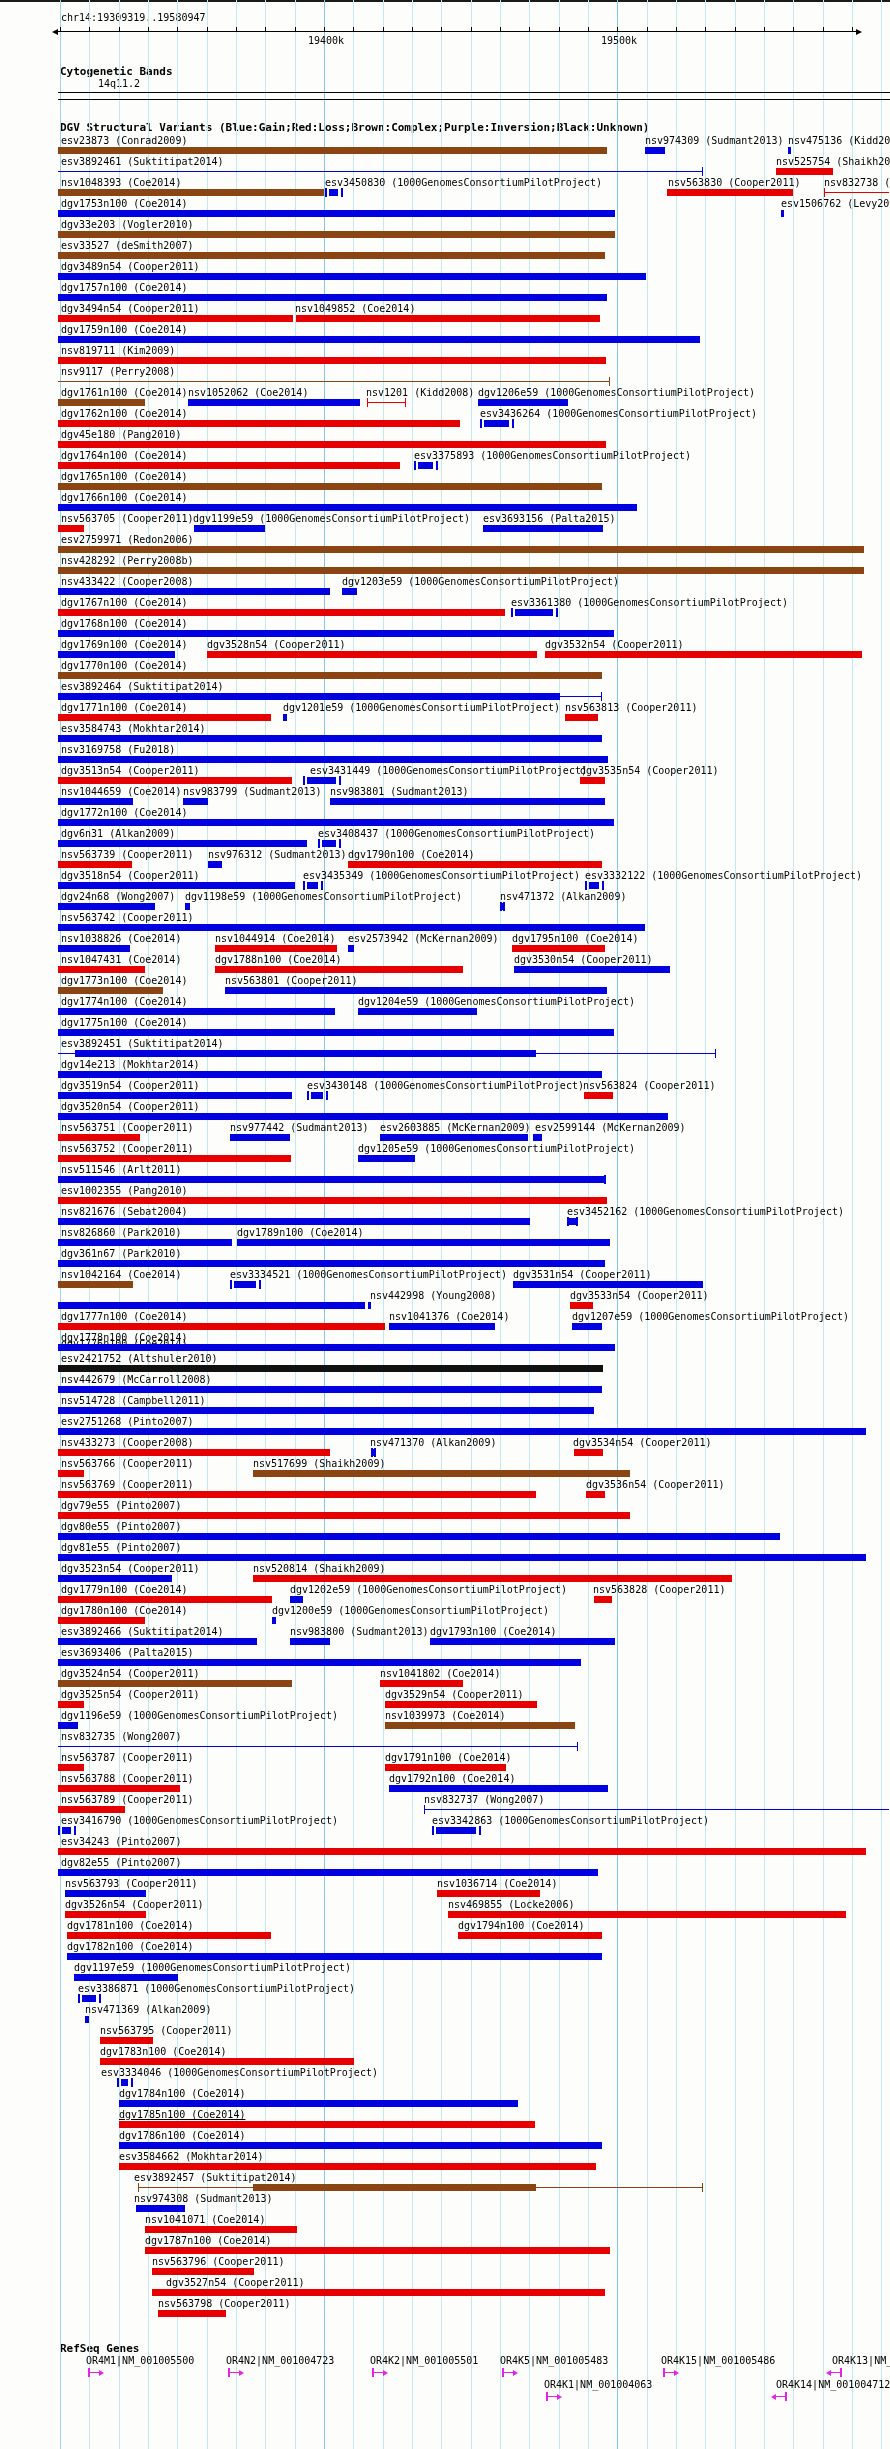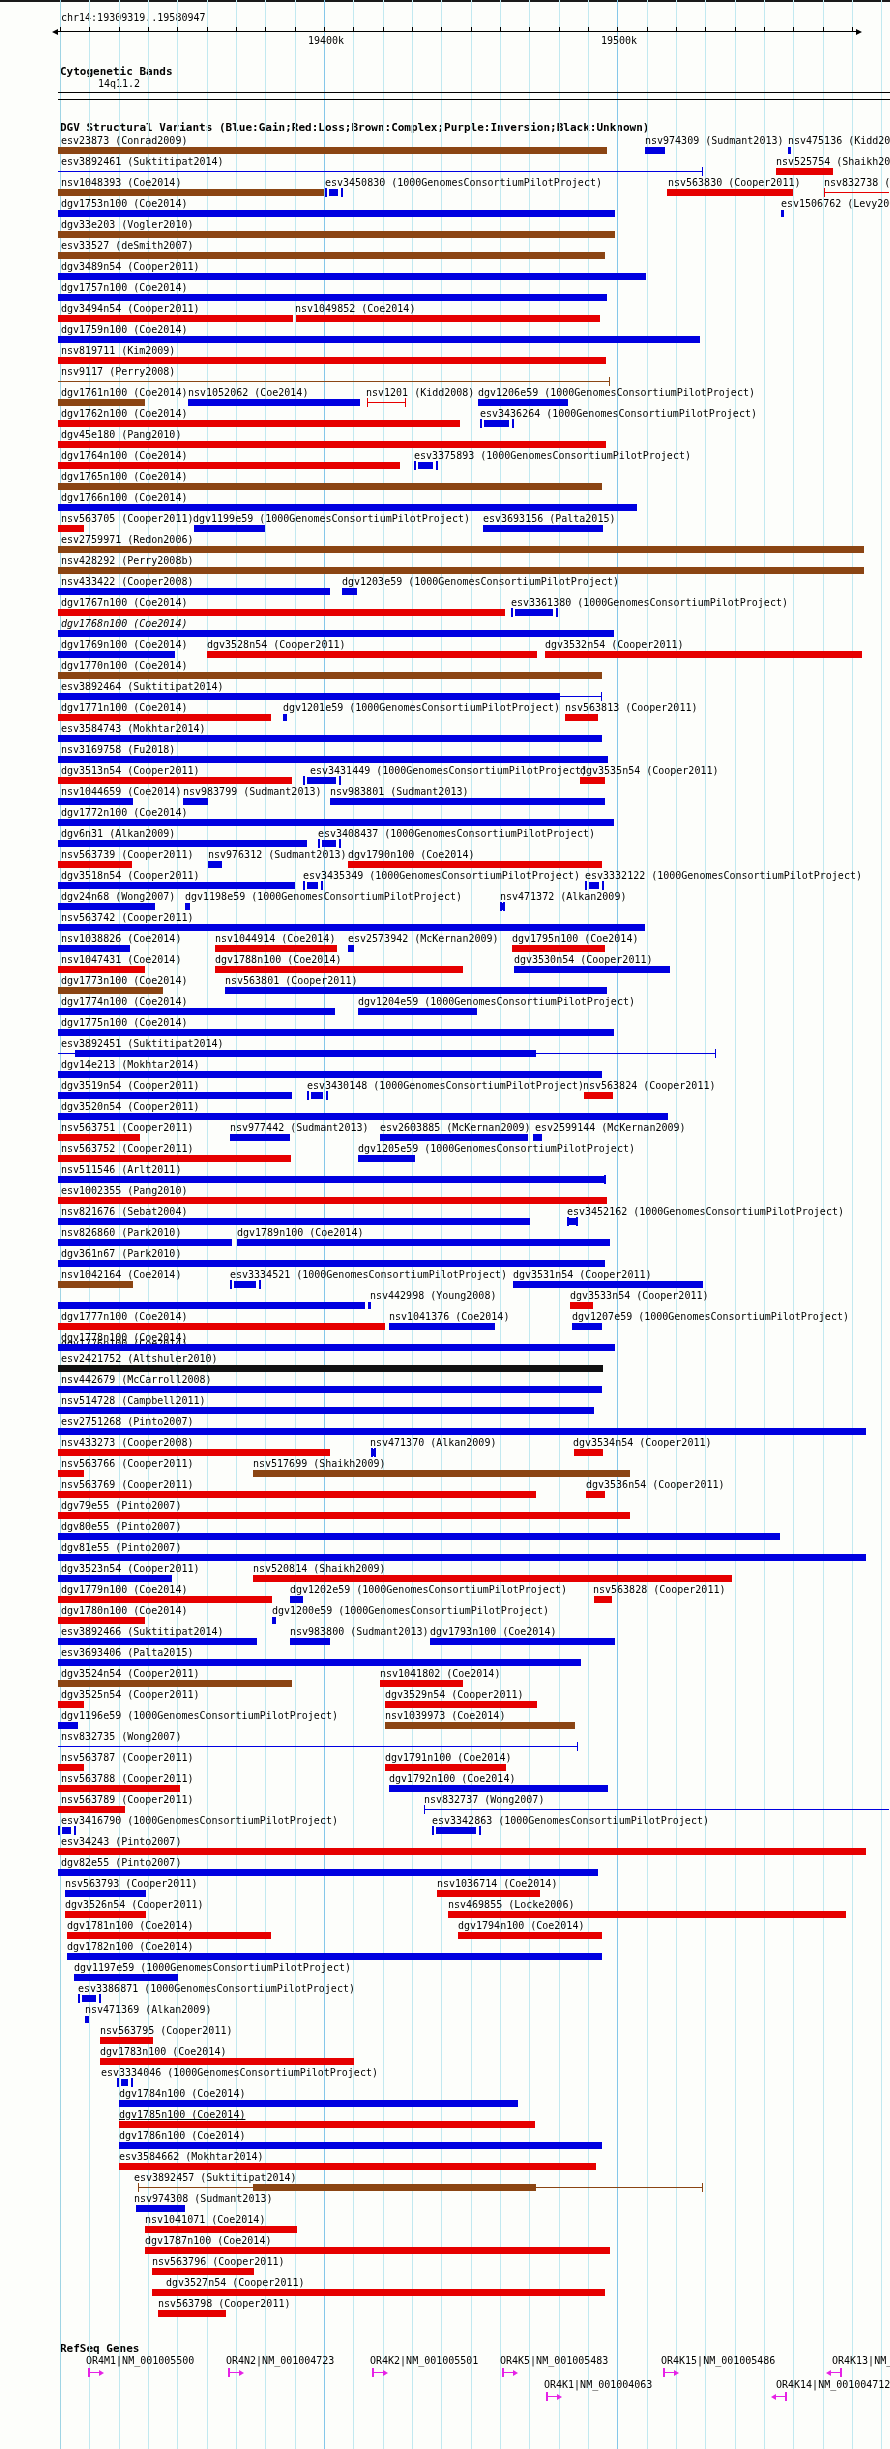--- a/index.html
+++ b/index.html
@@ -183,21 +183,21 @@
     <div class="vlabel" style="left: 61px; top: 577px;">nsv433422 (Cooper2008)</div>
     <div class="vlabel" style="left: 342px; top: 577px;">dgv1203e59 (1000GenomesConsortiumPilotProject)</div>
     <div class="bar" style="left: 58px; top: 588px; width: 272px; background: rgb(0, 0, 224);"></div>
     <div class="bar" style="left: 342px; top: 588px; width: 15px; background: rgb(0, 0, 224);"></div>
     <div class="vlabel" style="left: 61px; top: 598px;">dgv1767n100 (Coe2014)</div>
     <div class="vlabel" style="left: 511px; top: 598px;">esv3361380 (1000GenomesConsortiumPilotProject)</div>
     <div class="bar" style="left: 58px; top: 609px; width: 447px; background: rgb(230, 0, 0);"></div>
     <div class="bar" style="left: 515px; top: 609px; width: 38px; background: rgb(0, 0, 224);"></div>
     <div class="cap" style="left: 511px; top: 608px; background: rgb(0, 0, 224);"></div>
     <div class="cap" style="left: 556px; top: 608px; background: rgb(0, 0, 224);"></div>
-    <div class="vlabel" style="left: 61px; top: 619px; font-style: italic;">dgv1768n100 (Coe2014)</div>
+    <div class="vlabel" style="left: 61px; top: 619px;">dgv1768n100 (Coe2014)</div>
     <div class="bar" style="left: 58px; top: 630px; width: 556px; background: rgb(0, 0, 224);"></div>
     <div class="vlabel" style="left: 61px; top: 640px;">dgv1769n100 (Coe2014)</div>
     <div class="vlabel" style="left: 207px; top: 640px;">dgv3528n54 (Cooper2011)</div>
     <div class="vlabel" style="left: 545px; top: 640px;">dgv3532n54 (Cooper2011)</div>
     <div class="bar" style="left: 58px; top: 651px; width: 117px; background: rgb(0, 0, 224);"></div>
     <div class="bar" style="left: 207px; top: 651px; width: 330px; background: rgb(230, 0, 0);"></div>
     <div class="bar" style="left: 545px; top: 651px; width: 317px; background: rgb(230, 0, 0);"></div>
     <div class="vlabel" style="left: 61px; top: 661px;">dgv1770n100 (Coe2014)</div>
     <div class="bar" style="left: 58px; top: 672px; width: 544px; background: rgb(139, 69, 19);"></div>
     <div class="vlabel" style="left: 61px; top: 682px;">esv3892464 (Suktitipat2014)</div>

